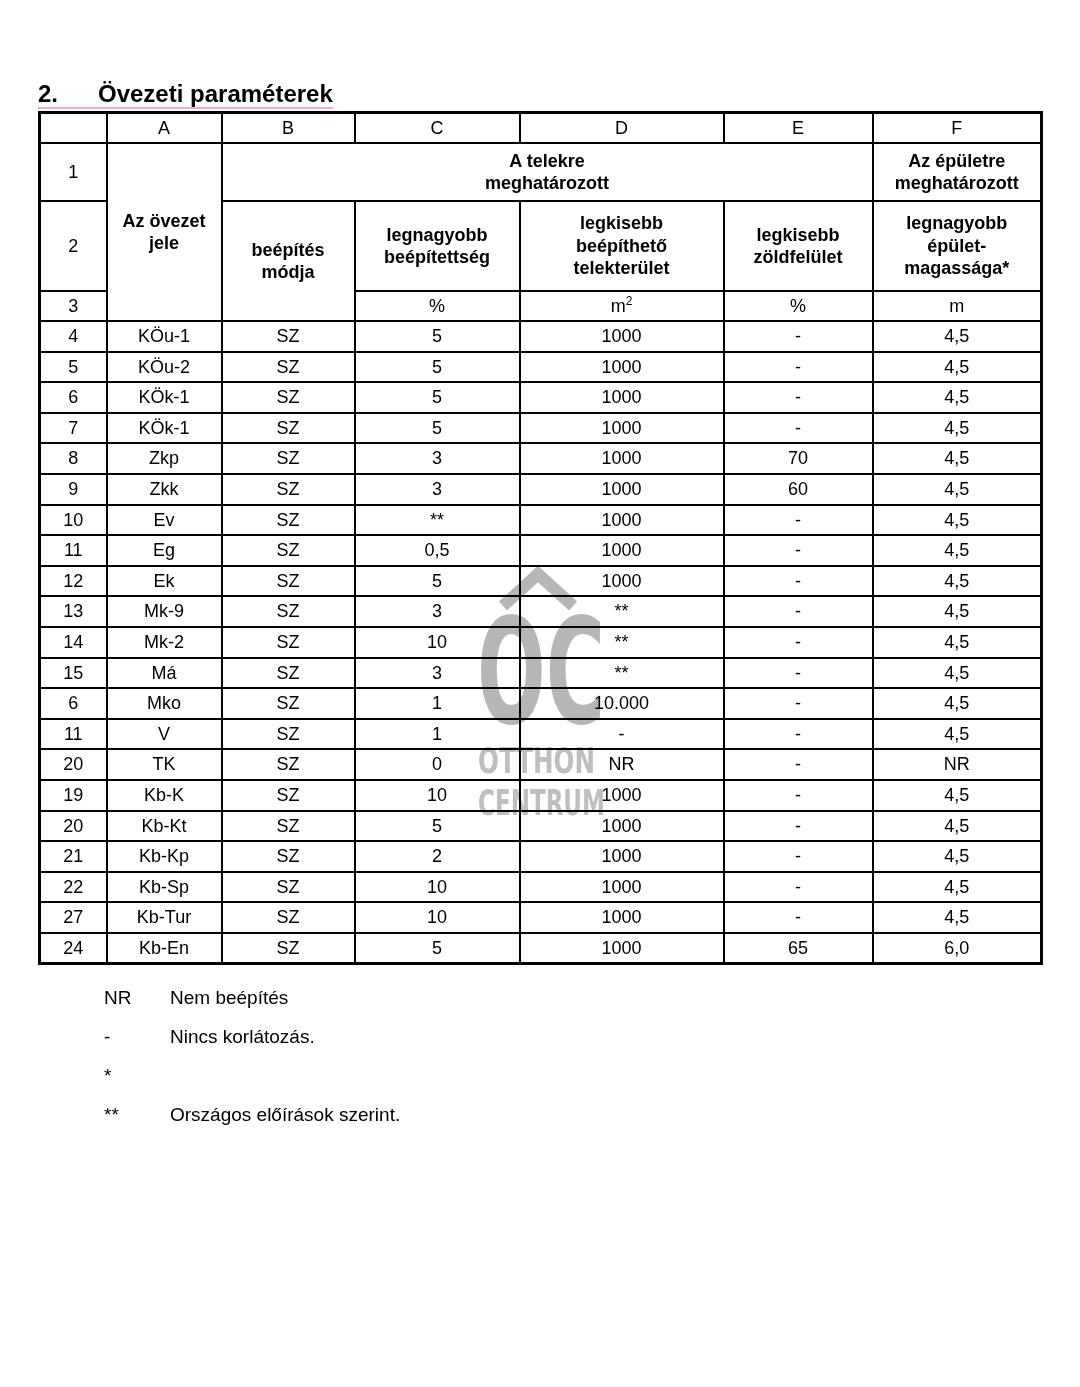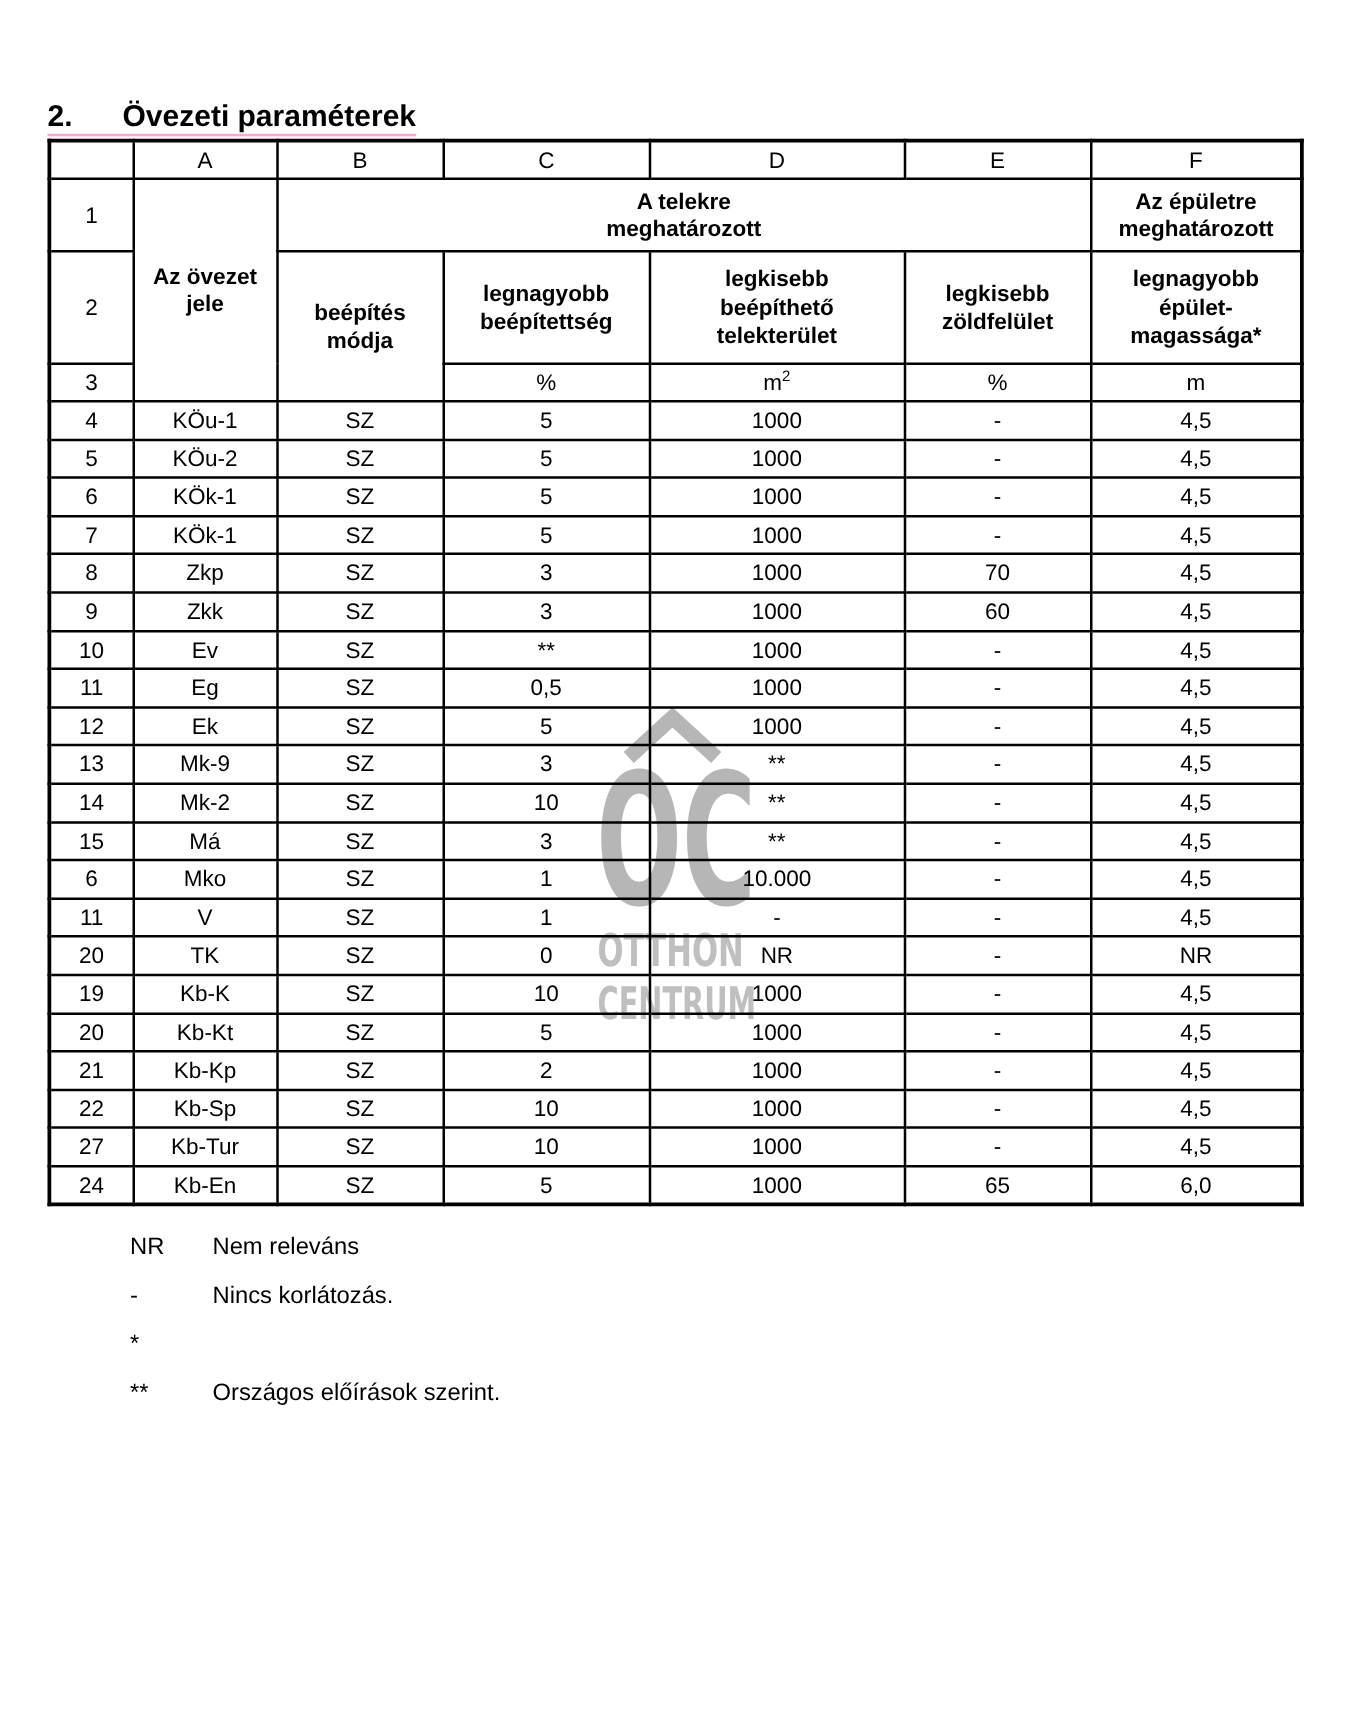--- a/index.html
+++ b/index.html
@@ -339,21 +339,21 @@
             <td>65</td>
             <td>6,0</td>
           </tr>
         </tbody>
     </table>
   </div>
 
   <div class="footnotes" id="footnotes">
       <div class="fn-line">
         <span class="fn-marker">NR</span>
-        <span class="fn-text">Nem releváns</span>
+        <span class="fn-text">Nem beépítés</span>
       </div>
       <div class="fn-line">
         <span class="fn-marker">-</span>
         <span class="fn-text">Nincs korlátozás.</span>
       </div>
       <div class="fn-line">
         <span class="fn-marker">*</span>
       </div>
       <div class="fn-line">
         <span class="fn-marker">**</span>

